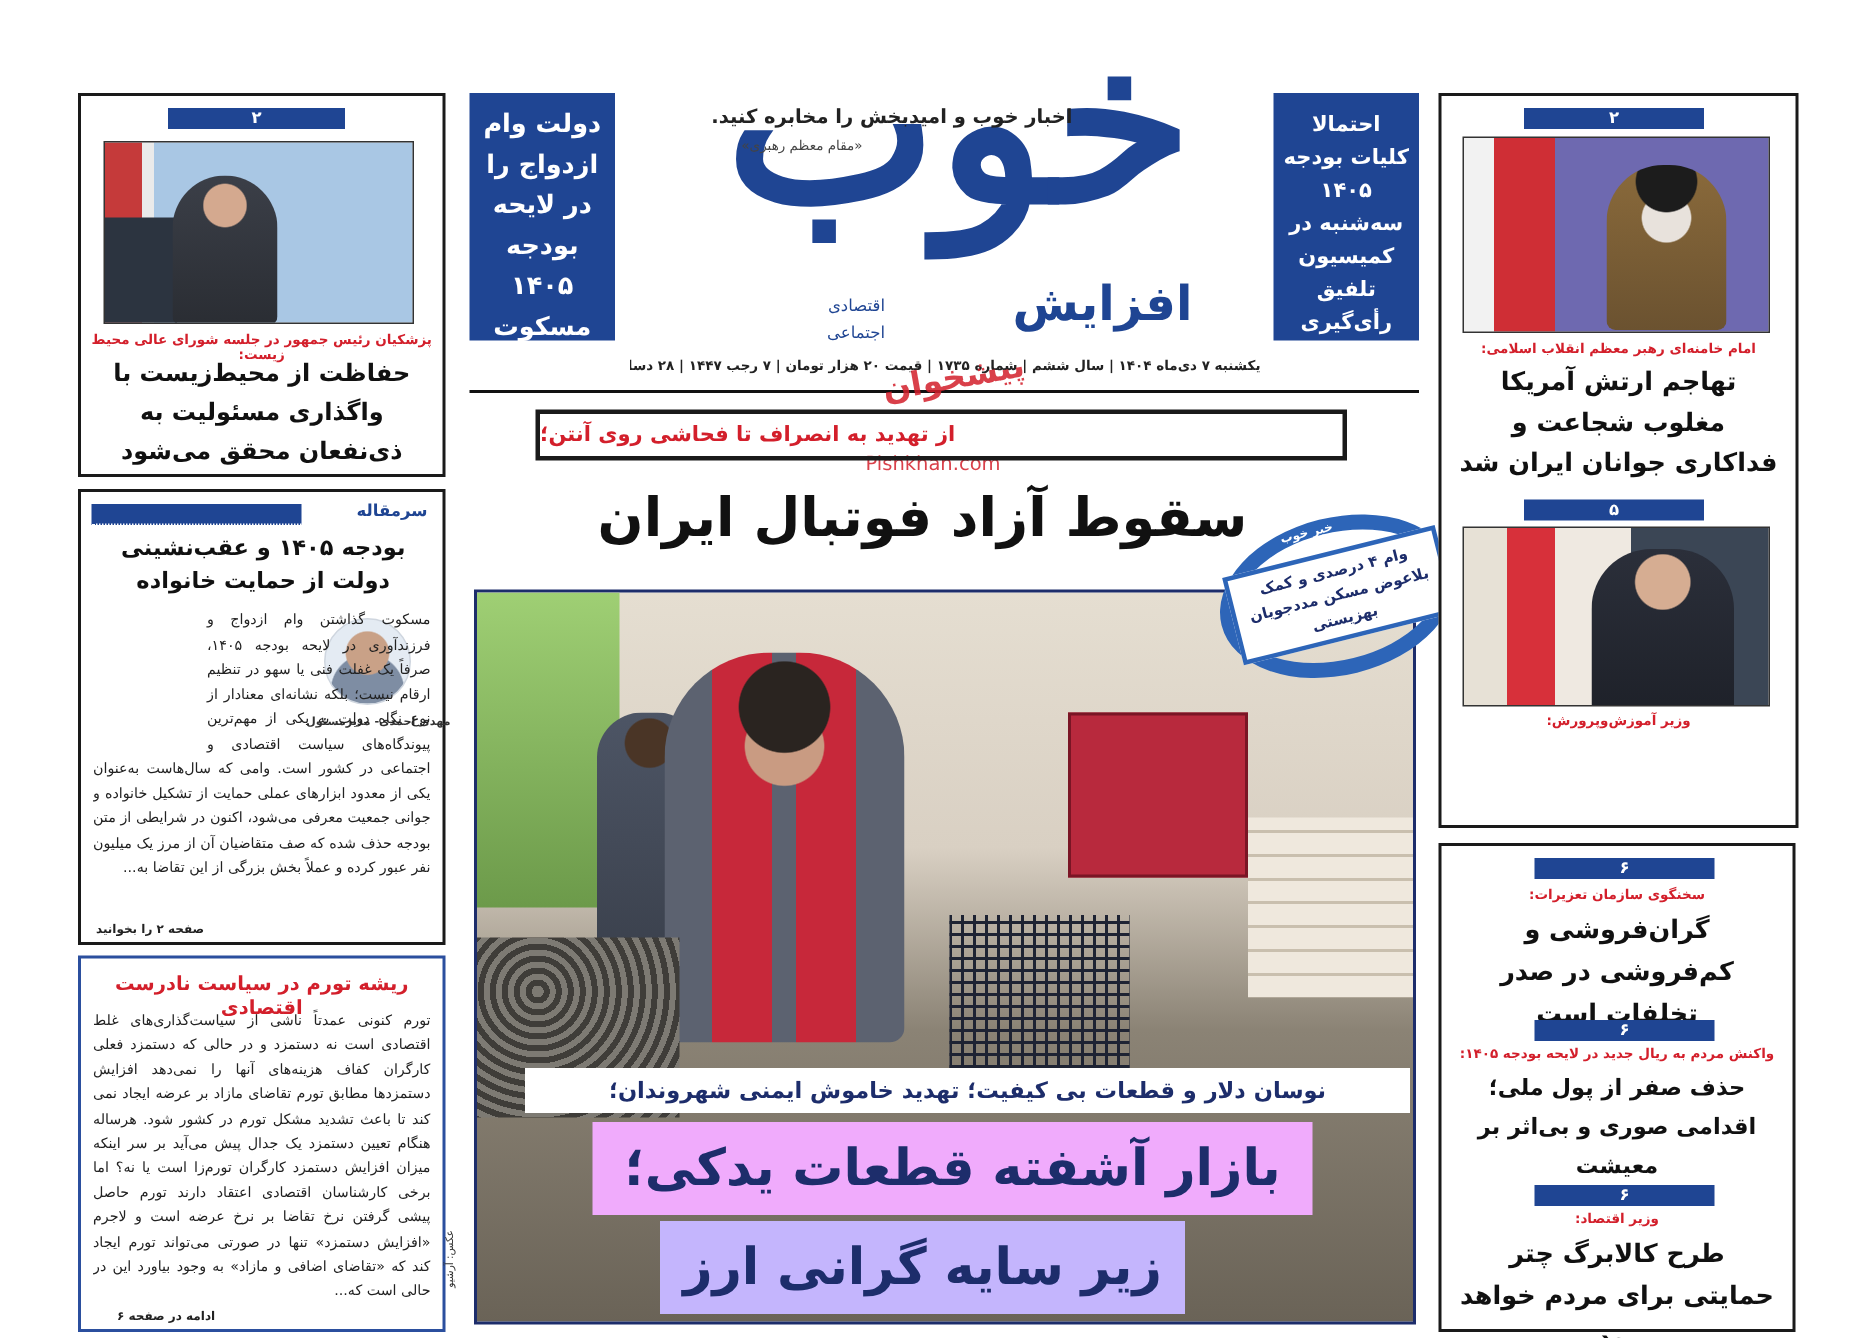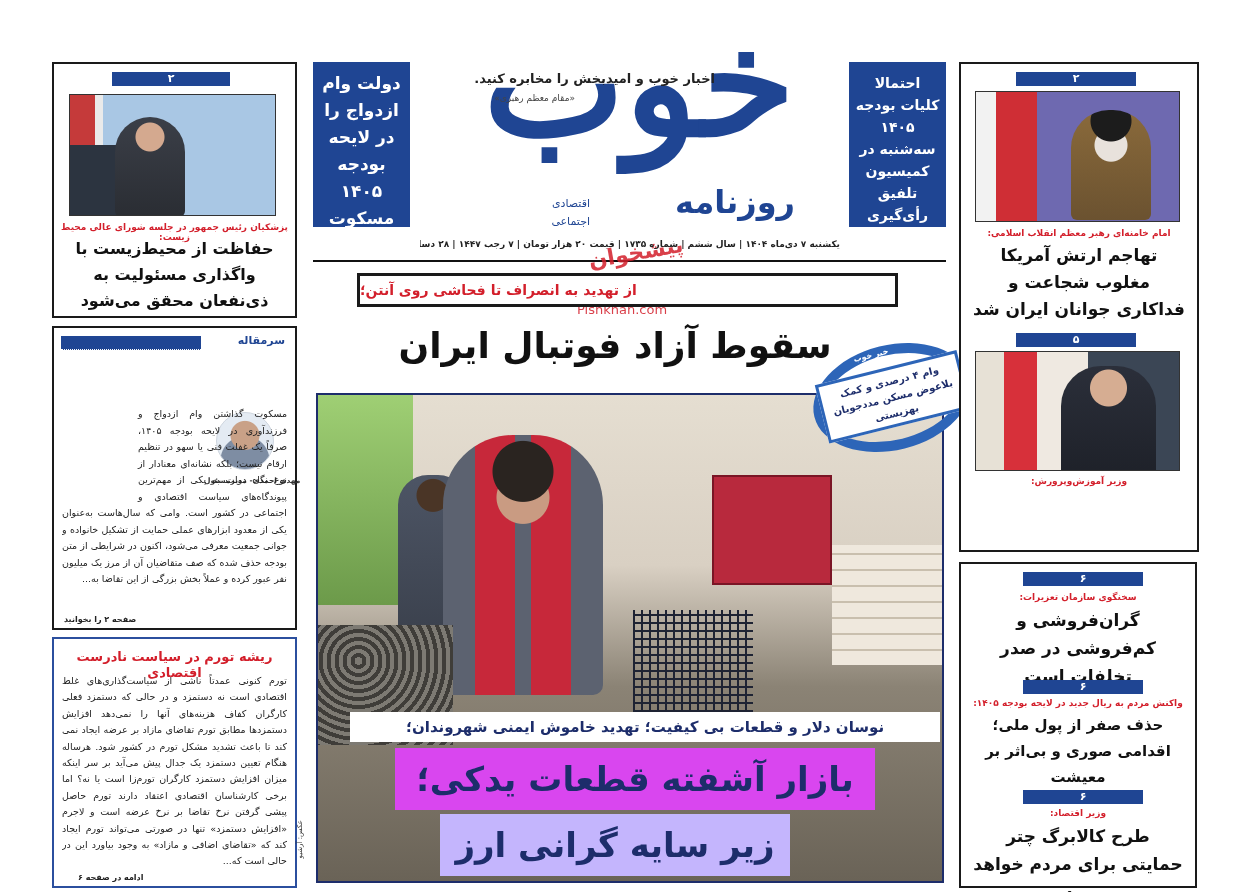--- a/index.html
+++ b/index.html
@@ -47,21 +47,21 @@
 <div class="abs blue" style="left:313px; top:62px; width:97px; height:165px; padding:8px 4px; text-align:center; font-weight:bold; font-size:17px; line-height:27px;">
   <span>دولت وام ازدواج را در لایحه بودجه ۱۴۰۵ مسکوت گذاشت</span>
 </div>
 
 <div class="abs blue" style="left:849px; top:62px; width:97px; height:165px; padding:10px 4px; text-align:center; font-weight:bold; font-size:14px; line-height:22px;">
   <span>احتمالا کلیات بودجه ۱۴۰۵ سه‌شنبه در کمیسیون تلفیق رأی‌گیری شود</span>
 </div>
 
 <div class="abs" style="left:420px; top:35px; width:420px; height:225px;">
   <div class="abs" style="right:45px; top:-28px; font-size:150px; font-weight:bold; color:#1f4593; line-height:1; font-family:'DejaVu Serif', serif;">خوب</div>
-  <div class="abs" style="right:45px; top:148px; font-size:32px; font-weight:bold; color:#1f4593;">روزنامه</div>
+  <div class="abs" style="right:45px; top:148px; font-size:32px; font-weight:bold; color:#1f4593;">افزایش</div>
   <div class="abs" style="right:125px; top:36px; font-size:13px; font-weight:bold; color:#222; white-space:nowrap;">اخبار خوب و امیدبخش را مخابره کنید.</div>
   <div class="abs" style="right:265px; top:58px; font-size:9px; color:#444; white-space:nowrap;">«مقام معظم رهبری»</div>
   <div class="abs" style="right:250px; top:162px; font-size:11px; color:#1f4593;">اقتصادی</div>
   <div class="abs" style="right:250px; top:180px; font-size:11px; color:#1f4593;">اجتماعی</div>
 </div>
 
 <div class="abs" style="left:420px; top:239px; width:420px; text-align:center; font-size:9px; font-weight:bold; color:#222; white-space:nowrap; overflow:hidden;">یکشنبه ۷ دی‌ماه ۱۴۰۴ | سال ششم | شماره ۱۷۳۵ | قیمت ۲۰ هزار تومان | ۷ رجب ۱۴۴۷ | ۲۸ دسامبر ۲۰۲۵</div>
 
 <div class="abs" style="left:313px; top:260px; width:633px; height:2px; background:#111;"></div>
 
@@ -74,20 +74,21 @@
     <div class="chair"></div>
     <div class="person"></div>
   </div>
   <div class="abs kicker" style="left:5px; right:5px; top:158px;">پزشکیان رئیس جمهور در جلسه شورای عالی محیط زیست:</div>
   <div class="abs headline" style="left:10px; right:10px; top:172px; font-size:16px; line-height:26px;">حفاظت از محیط‌زیست با واگذاری مسئولیت به ذی‌نفعان محقق می‌شود</div>
 </div>
 
 <div class="box" style="left:52px; top:326px; width:245px; height:304px;">
   <div class="abs" style="left:7px; top:8px; width:140px; height:14px; background:#1f4593; border-bottom:1px dotted #fff;"></div>
   <div class="abs navy" style="right:10px; top:6px; font-size:11px; font-weight:bold; color:#1f4593;">سرمقاله</div>
+  <div class="abs headline" style="left:10px; right:8px; top:26px; font-size:15px; line-height:22px;">بودجه ۱۴۰۵ و عقب‌نشینی دولت از حمایت خانواده</div>
   <div class="avatar" style="left:162px; top:84px; width:58px; height:58px;"></div>
   <div class="abs" style="left:150px; top:148px; font-size:7.5px; font-weight:bold; color:#333; white-space:nowrap;">مهدی احمدی- مدیرمسئول</div>
   <div class="abs body-text" style="left:8px; right:8px; top:78px; height:200px; overflow:hidden; font-size:9.5px; line-height:16.5px;">
     <div style="float:left; width:76px; height:90px;"></div>
     <span>مسکوت گذاشتن وام ازدواج و فرزندآوری در لایحه بودجه ۱۴۰۵، صرفاً یک غفلت فنی یا سهو در تنظیم ارقام نیست؛ بلکه نشانه‌ای معنادار از نوع نگاه دولت به یکی از مهم‌ترین پیوندگاه‌های سیاست اقتصادی و اجتماعی در کشور است. وامی که سال‌هاست به‌عنوان یکی از معدود ابزارهای عملی حمایت از تشکیل خانواده و جوانی جمعیت معرفی می‌شود، اکنون در شرایطی از متن بودجه حذف شده که صف متقاضیان آن از مرز یک میلیون نفر عبور کرده و عملاً بخش بزرگی از این تقاضا به...</span>
   </div>
   <div class="abs" style="left:10px; bottom:4px; font-size:8px; font-weight:bold; color:#222;">صفحه ۲ را بخوانید</div>
 </div>
 
 <div class="box" style="left:52px; top:637px; width:245px; height:251px; border-color:#2b4f9e;">
@@ -109,21 +110,21 @@
   <div class="worker2"></div>
   <div class="worker"></div>
   <div class="cage"></div>
   <div class="parts"></div>
 </div>
 
 <div class="abs" style="left:350px; top:712px; width:590px; height:30px; background:#ffffff; text-align:center;">
   <span class="navy" style="font-size:15px; font-weight:bold; line-height:30px; color:#1d2d6b;">نوسان دلار و قطعات بی کیفیت؛ تهدید خاموش ایمنی شهروندان؛</span>
 </div>
 
-<div class="abs" style="left:395px; top:748px; width:480px; height:62px; background:#d946ef; text-align:center;">
+<div class="abs" style="left:395px; top:748px; width:480px; height:62px; background:#f0abfc; text-align:center;">
   <span style="font-size:34px; font-weight:bold; line-height:62px; color:#1d2d6b;">بازار آشفته قطعات یدکی؛</span>
 </div>
 
 <div class="abs" style="left:440px; top:814px; width:350px; height:62px; background:#c4b5fd; text-align:center;">
   <span style="font-size:34px; font-weight:bold; line-height:62px; color:#1d2d6b;">زیر سایه گرانی ارز</span>
 </div>
 
 <div class="abs" style="left:296px; top:820px; font-size:7px; color:#333; writing-mode:vertical-rl; transform:rotate(180deg);">عکس: آرشیو</div>
 
 <div class="stamp">

